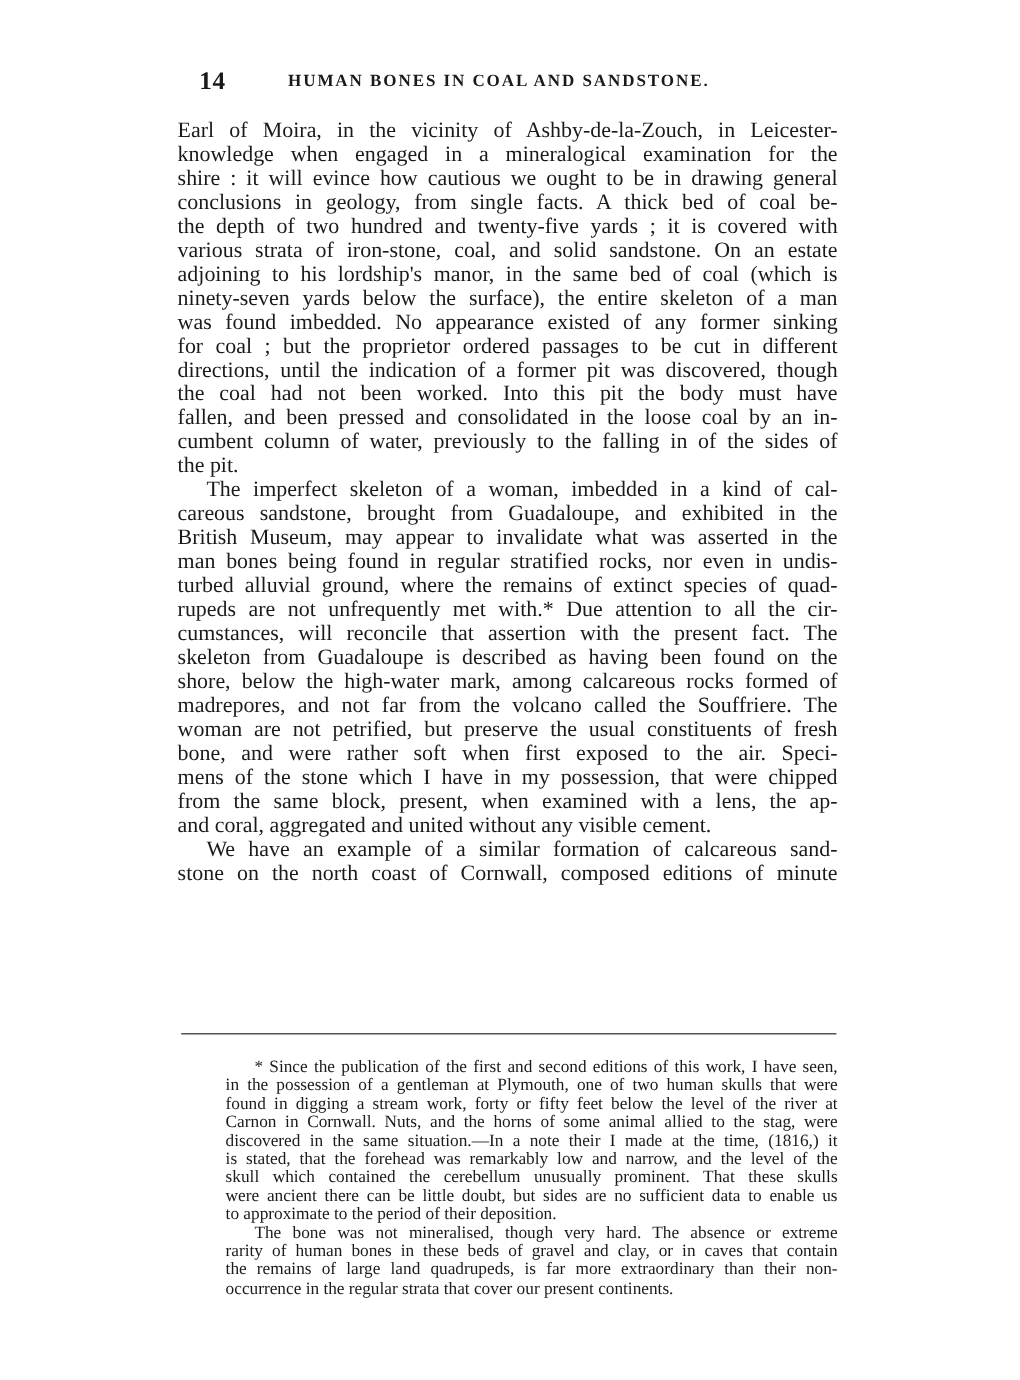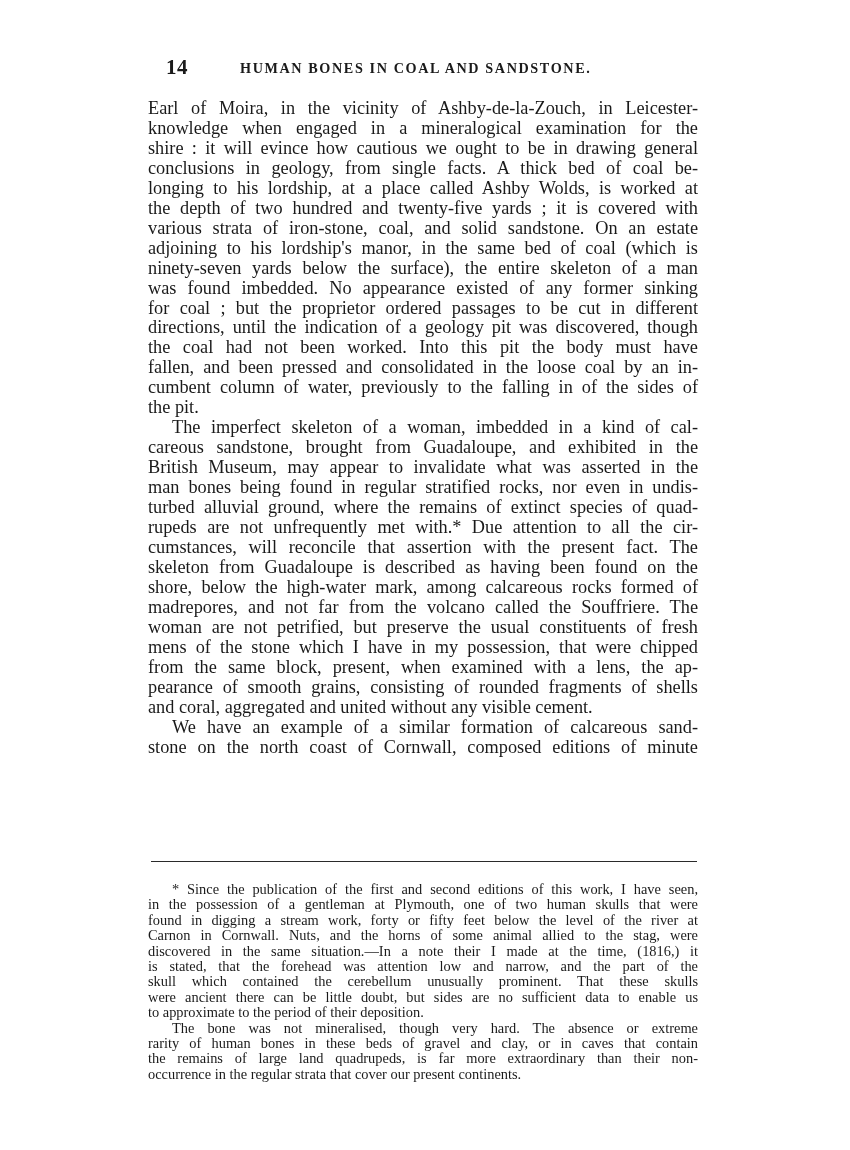--- a/index.html
+++ b/index.html
@@ -9,85 +9,84 @@
   .page-num { position: absolute; left: 18px; top: 0; font-size: 21px; font-weight: bold; letter-spacing: 0.5px; }
   .head-title { position: absolute; left: 92px; top: 5px; font-size: 14.2px; font-weight: bold; letter-spacing: 1.6px; }
   .body-text { position: absolute; top: 99px; left: 0; width: 550px; font-size: 18.3px; line-height: 19.95px; text-align: justify; }
   .body-text p { margin: 0; }
   .body-text .line { display: block; text-align: justify; text-align-last: justify; white-space: nowrap; }
   .body-text .line.last { text-align-last: left; }
   .body-text .indent { text-indent: 24px; }
   .rule { position: absolute; top: 861px; left: 3px; width: 546px; height: 0; border-top: 1.5px solid #2a2a2a; }
   .footnotes { position: absolute; top: 882px; left: 0; width: 550px; font-size: 14.4px; line-height: 15.4px; }
   .footnotes p { margin: 0; }
-  .footnotes .line { display: block; text-align: justify; text-align-last: justify; white-space: nowrap; }
+  .footnotes .line { display: block; text-align: justify; text-align-last: justify; white-space: nowrap; margin-left: 40px; }
   .footnotes .line.last { text-align-last: left; }
   .footnotes .indent { text-indent: 24px; }
 </style>
 </head>
 <body>
 
 <div class="page">
   <div class="running-head">
     <span class="page-num">14</span>
     <span class="head-title">HUMAN BONES IN COAL AND SANDSTONE.</span>
   </div>
 
   <div class="body-text">
     <p>
       <span class="line">Earl of Moira, in the vicinity of Ashby-de-la-Zouch, in Leicester-</span>
       <span class="line">knowledge when engaged in a mineralogical examination for the</span>
       <span class="line">shire : it will evince how cautious we ought to be in drawing general</span>
       <span class="line">conclusions in geology, from single facts.  A thick bed of coal be-</span>
-      <span class="line">longing to his lordship, at a place called Ashby Wolds, is worked at</span>
       <span class="line">the depth of two hundred and twenty-five yards ; it is covered with</span>
       <span class="line">various strata of iron-stone, coal, and solid sandstone.  On an estate</span>
       <span class="line">adjoining to his lordship's manor, in the same bed of coal (which is</span>
       <span class="line">ninety-seven yards below the surface), the entire skeleton of a man</span>
       <span class="line">was found imbedded.  No appearance existed of any former sinking</span>
       <span class="line">for coal ; but the proprietor ordered passages to be cut in different</span>
-      <span class="line">directions, until the indication of a geology pit was discovered, though</span>
+      <span class="line">directions, until the indication of a former pit was discovered, though</span>
       <span class="line">the coal had not been worked.  Into this pit the body must have</span>
       <span class="line">fallen, and been pressed and consolidated in the loose coal by an in-</span>
       <span class="line">cumbent column of water, previously to the falling in of the sides of</span>
       <span class="line last">the pit.</span>
     </p>
     <p>
       <span class="line indent">The imperfect skeleton of a woman, imbedded in a kind of cal-</span>
       <span class="line">careous sandstone, brought from Guadaloupe, and exhibited in the</span>
       <span class="line">British Museum, may appear to invalidate what was asserted in the</span>
       <span class="line">man bones being found in regular stratified rocks, nor even in undis-</span>
       <span class="line">turbed alluvial ground, where the remains of extinct species of quad-</span>
       <span class="line">rupeds are not unfrequently met with.*  Due attention to all the cir-</span>
       <span class="line">cumstances, will reconcile that assertion with the present fact.  The</span>
       <span class="line">skeleton from Guadaloupe is described as having been found on the</span>
       <span class="line">shore, below the high-water mark, among calcareous rocks formed of</span>
       <span class="line">madrepores, and not far from the volcano called the Souffriere.  The</span>
       <span class="line">woman are not petrified, but preserve the usual constituents of fresh</span>
+      <span class="line">bone, and were rather soft when first exposed to the air.  Speci-</span>
       <span class="line">mens of the stone which I have in my possession, that were chipped</span>
       <span class="line">from the same block, present, when examined with a lens, the ap-</span>
-      <span class="line">pearance of smooth grains, consisting of rounded fragments of shells</span>
       <span class="line last">and coral, aggregated and united without any visible cement.</span>
     </p>
     <p>
       <span class="line indent">We have an example of a similar formation of calcareous sand-</span>
       <span class="line">stone on the north coast of Cornwall, composed editions of minute</span>
     </p>
   </div>
 
   <div class="rule"></div>
 
   <div class="footnotes">
     <p>
       <span class="line indent">* Since the publication of the first and second editions of this work, I have seen,</span>
       <span class="line">in the possession of a gentleman at Plymouth, one of two human skulls that were</span>
       <span class="line">found in digging a stream work, forty or fifty feet below the level of the river at</span>
       <span class="line">Carnon in Cornwall.  Nuts, and the horns of some animal allied to the stag, were</span>
       <span class="line">discovered in the same situation.—In a note their I made at the time, (1816,) it</span>
-      <span class="line">is stated, that the forehead was attention low and narrow, and the part of the</span>
+      <span class="line">is stated, that the forehead was remarkably low and narrow, and the level of the</span>
       <span class="line">skull which contained the cerebellum unusually prominent.  That these skulls</span>
       <span class="line">were ancient there can be little doubt, but sides are no sufficient data to enable us</span>
       <span class="line last">to approximate to the period of their deposition.</span>
     </p>
     <p>
       <span class="line indent">The bone was not mineralised, though very hard.  The absence or extreme</span>
       <span class="line">rarity of human bones in these beds of gravel and clay, or in caves that contain</span>
       <span class="line">the remains of large land quadrupeds, is far more extraordinary than their non-</span>
       <span class="line last">occurrence in the regular strata that cover our present continents.</span>
     </p>

